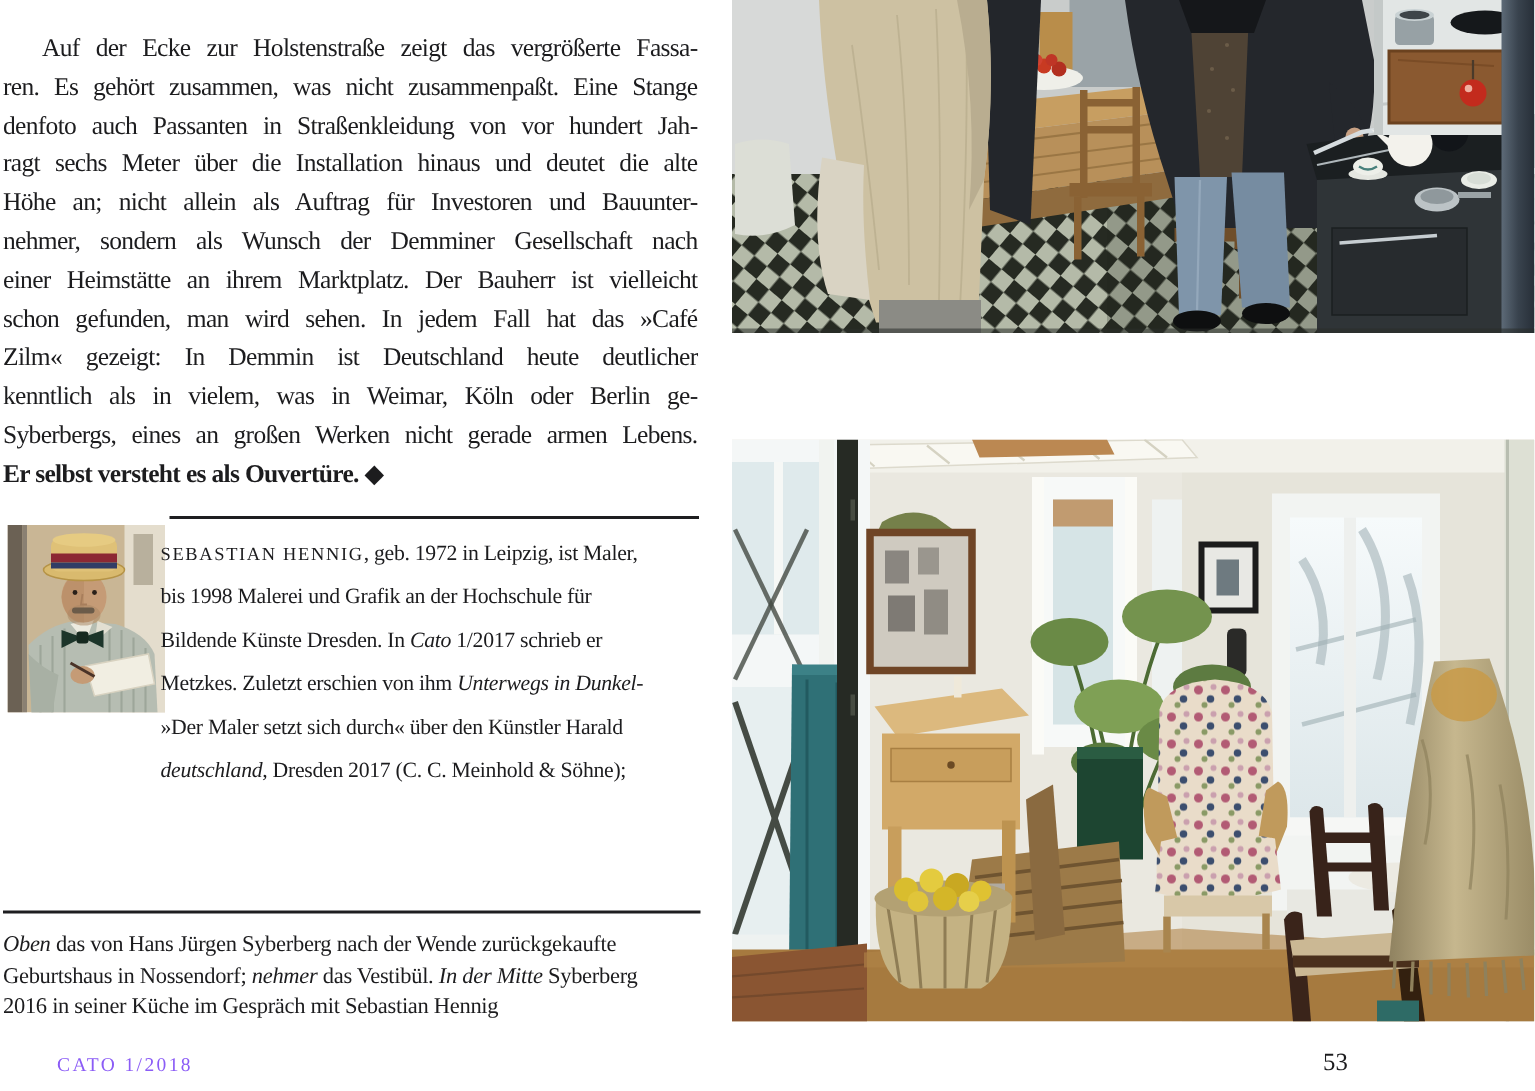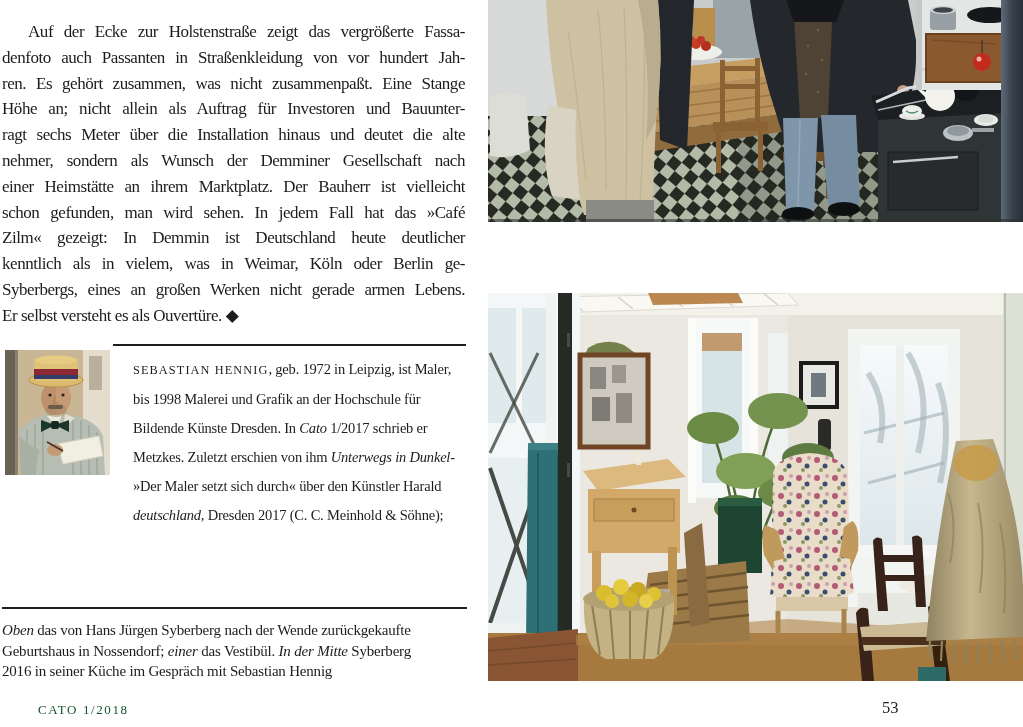--- a/index.html
+++ b/index.html
@@ -8,56 +8,56 @@
     background:#ffffff;color:#1c1c1e;
     font-family:"Liberation Serif","DejaVu Serif",serif;
   }
   
   .article{
     position:absolute;left:2px;top:3px;width:463px;
     font-size:17px;line-height:25.8px;letter-spacing:-0.45px;
   }
   .article .pline{text-align:justify;text-align-last:justify;white-space:nowrap;}
   .article .pline:first-child{text-indent:26px;margin-top:16px;}
-  .article .pline:last-child{text-align-last:left;white-space:normal;}
+  .article .pline:last-child{text-align-last:left;white-space:normal;font-weight:bold;}
   
   .bio-rule{position:absolute;left:113px;top:344px;width:353px;height:1.6px;background:#1e1e20;}
   .author-photo{position:absolute;left:5px;top:350px;width:105px;height:125px;}
   .bio{
-    position:absolute;left:133px;top:355px;width:348px;
+    position:absolute;left:107px;top:355px;width:348px;
     font-size:14.5px;line-height:29px;letter-spacing:-0.2px;
   }
   .sc{font-size:12.3px;letter-spacing:1.1px;}
   .it{font-style:italic;}
   
   .cap-rule{position:absolute;left:2px;top:607px;width:465px;height:1.6px;background:#1e1e20;}
   .caption{
     position:absolute;left:2px;top:620px;width:472px;
     font-size:15px;line-height:20.5px;letter-spacing:-0.2px;
   }
   
   .journal{
     position:absolute;left:38px;top:702px;
-    font-size:13px;letter-spacing:1.6px;color:#14532d;
+    font-size:13px;letter-spacing:1.6px;color:#8b5cf6;
   }
   .pageno{position:absolute;left:882px;top:698px;font-size:16.5px;}
   
   .photo-top{position:absolute;left:488px;top:0;width:535px;height:222px;}
   .photo-bottom{position:absolute;left:488px;top:293px;width:535px;height:388px;}
   .photo-top svg,.photo-bottom svg,.author-photo svg{display:block;width:100%;height:100%;}
 </style>
 </head>
 <body>
 
 <div class="article">
     <div class="pline">Auf der Ecke zur Holstenstraße zeigt das vergrößerte Fassa-</div>
+    <div class="pline">ren. Es gehört zusammen, was nicht zusammenpaßt. Eine Stange</div>
     <div class="pline">denfoto auch Passanten in Straßenkleidung von vor hundert Jah-</div>
-    <div class="pline">ren. Es gehört zusammen, was nicht zusammenpaßt. Eine Stange</div>
+    <div class="pline">ragt sechs Meter über die Installation hinaus und deutet die alte</div>
     <div class="pline">Höhe an; nicht allein als Auftrag für Investoren und Bauunter-</div>
-    <div class="pline">ragt sechs Meter über die Installation hinaus und deutet die alte</div>
     <div class="pline">nehmer, sondern als Wunsch der Demminer Gesellschaft nach</div>
     <div class="pline">einer Heimstätte an ihrem Marktplatz. Der Bauherr ist vielleicht</div>
     <div class="pline">schon gefunden, man wird sehen. In jedem Fall hat das »Café</div>
     <div class="pline">Zilm« gezeigt: In Demmin ist Deutschland heute deutlicher</div>
     <div class="pline">kenntlich als in vielem, was in Weimar, Köln oder Berlin ge-</div>
     <div class="pline">Syberbergs, eines an großen Werken nicht gerade armen Lebens.</div>
     <div class="pline">Er selbst versteht es als Ouvertüre. ◆</div>
   </div>
 
 <div class="bio-rule"></div>
@@ -118,21 +118,21 @@
     <div class="bline"><span>bis 1998 Malerei und Grafik an der Hochschule für</span></div>
     <div class="bline"><span>Bildende Künste Dresden. In </span><span class="it">Cato</span><span> 1/2017 schrieb er</span></div>
     <div class="bline"><span>Metzkes. Zuletzt erschien von ihm </span><span class="it">Unterwegs in Dunkel-</span></div>
     <div class="bline"><span>»Der Maler setzt sich durch« über den Künstler Harald</span></div>
     <div class="bline"><span class="it">deutschland,</span><span> Dresden 2017 (C. C. Meinhold &amp; Söhne);</span></div>
   </div>
 
 <div class="cap-rule"></div>
 <div class="caption">
     <div class="cline"><span class="it">Oben</span><span> das von Hans Jürgen Syberberg nach der Wende zurückgekaufte</span></div>
-    <div class="cline"><span>Geburtshaus in Nossendorf; </span><span class="it">einer</span><span> das Vestibül. </span><span class="it">In der Mitte</span><span> Syberberg</span></div>
+    <div class="cline"><span>Geburtshaus in Nossendorf; </span><span class="it">nehmer</span><span> das Vestibül. </span><span class="it">In der Mitte</span><span> Syberberg</span></div>
     <div class="cline"><span>2016 in seiner Küche im Gespräch mit Sebastian Hennig</span></div>
   </div>
 
 <div class="journal">CATO 1/2018</div>
 <div class="pageno">53</div>
 
 <div class="photo-top">
   <svg viewBox="0 0 535 222" preserveAspectRatio="none">
     <defs>
       <pattern id="chk" width="22" height="22" patternUnits="userSpaceOnUse" patternTransform="rotate(40)">

